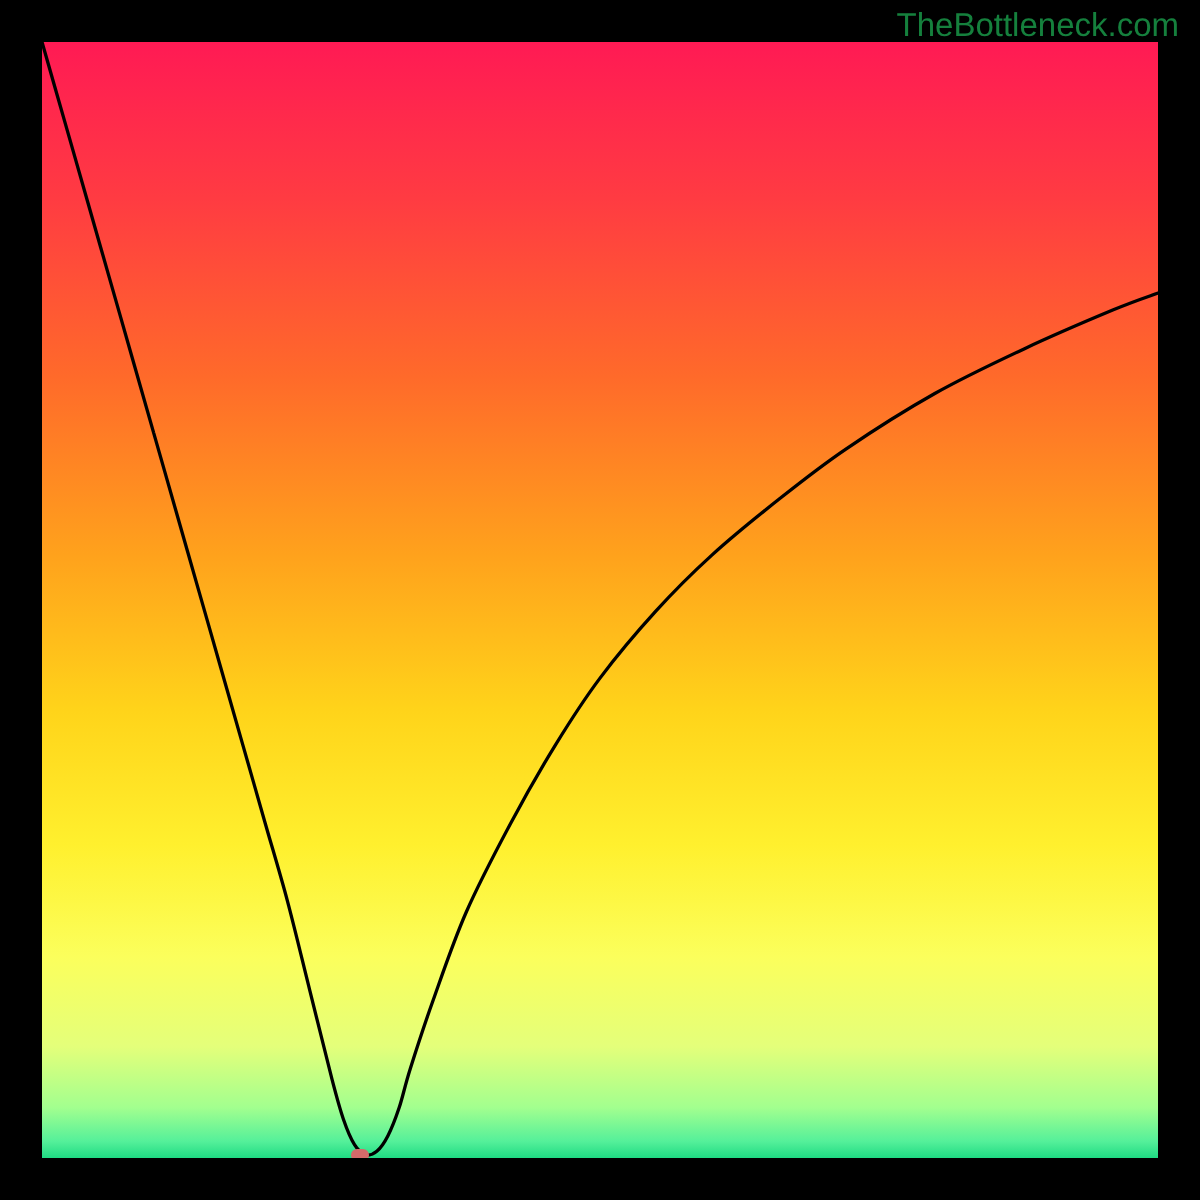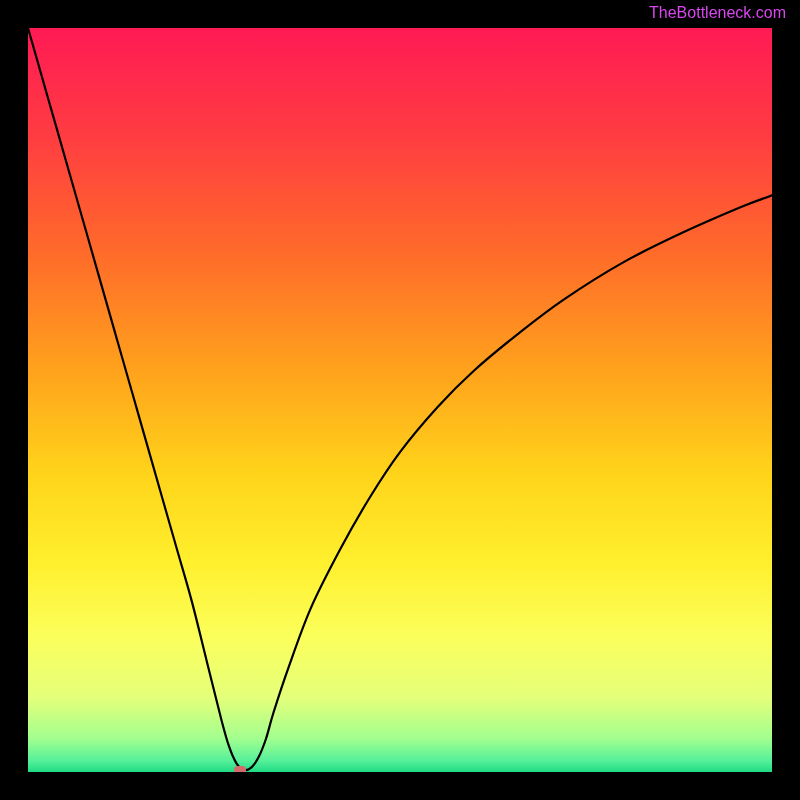--- a/index.html
+++ b/index.html
@@ -38,22 +38,22 @@
     left: 0;
     top: 0;
     width: 744px;
     height: 744px;
   }
   .watermark {
     position: absolute;
     top: 4px;
     right: 14px;
     font-family: Arial, Helvetica, sans-serif;
-    font-size: 16px;
-    color: #d946ef;
+    font-size: 22px;
+    color: #15803d;
     letter-spacing: 0px;
     font-weight: 500;
   }
   .marker {
     position: absolute;
     width: 12px;
     height: 8px;
     background: #d46a6a;
     border-radius: 4px;
     transform: translate(-50%, -50%);

